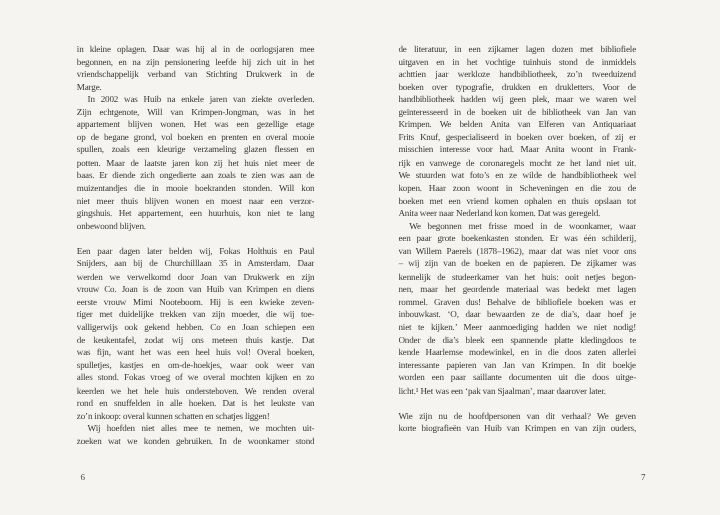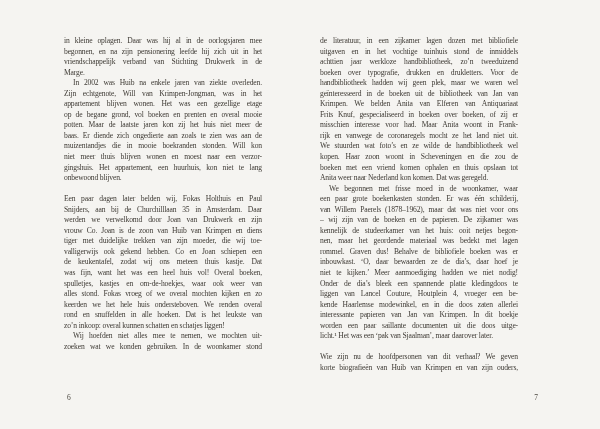--- a/index.html
+++ b/index.html
@@ -18,21 +18,21 @@
     width: 600px;
     height: 334px;
   }
   .page-col {
     position: absolute;
     top: 36px;
     width: 198px;
     color: #3e3a34;
   }
   .page-col.left  { left: 64px; }
-  .page-col.right { left: 320px; }
+  .page-col.right { left: 332px; }
   .ln {
     height: 10.55px;
     overflow: hidden;
     font-size: 7.6px;
     letter-spacing: -0.15px;
     line-height: 10.55px;
     text-align: justify;
     text-align-last: justify;
     -moz-text-align-last: justify;
   }
@@ -60,31 +60,33 @@
 
   <div class="page-col left">
       <div class="ln">in kleine oplagen. Daar was hij al in de oorlogsjaren mee</div>
       <div class="ln">begonnen, en na zijn pensionering leefde hij zich uit in het</div>
       <div class="ln">vriendschappelijk verband van Stichting Drukwerk in de</div>
       <div class="ln end">Marge.</div>
       <div class="ln indent">In 2002 was Huib na enkele jaren van ziekte overleden.</div>
       <div class="ln">Zijn echtgenote, Will van Krimpen-Jongman, was in het</div>
       <div class="ln">appartement blijven wonen. Het was een gezellige etage</div>
       <div class="ln">op de begane grond, vol boeken en prenten en overal mooie</div>
+      <div class="ln">spullen, zoals een kleurige verzameling glazen flessen en</div>
       <div class="ln">potten. Maar de laatste jaren kon zij het huis niet meer de</div>
       <div class="ln">baas. Er diende zich ongedierte aan zoals te zien was aan de</div>
       <div class="ln">muizentandjes die in mooie boekranden stonden. Will kon</div>
       <div class="ln">niet meer thuis blijven wonen en moest naar een verzor-</div>
       <div class="ln">gingshuis. Het appartement, een huurhuis, kon niet te lang</div>
       <div class="ln end">onbewoond blijven.</div>
       <div class="ln blank"></div>
       <div class="ln">Een paar dagen later belden wij, Fokas Holthuis en Paul</div>
       <div class="ln">Snijders, aan bij de Churchilllaan 35 in Amsterdam. Daar</div>
       <div class="ln">werden we verwelkomd door Joan van Drukwerk en zijn</div>
       <div class="ln">vrouw Co. Joan is de zoon van Huib van Krimpen en diens</div>
+      <div class="ln">eerste vrouw Mimi Nooteboom. Hij is een kwieke zeven-</div>
       <div class="ln">tiger met duidelijke trekken van zijn moeder, die wij toe-</div>
       <div class="ln">valligerwijs ook gekend hebben. Co en Joan schiepen een</div>
       <div class="ln">de keukentafel, zodat wij ons meteen thuis kastje. Dat</div>
       <div class="ln">was fijn, want het was een heel huis vol! Overal boeken,</div>
       <div class="ln">spulletjes, kastjes en om-de-hoekjes, waar ook weer van</div>
       <div class="ln">alles stond. Fokas vroeg of we overal mochten kijken en zo</div>
       <div class="ln">keerden we het hele huis ondersteboven. We renden overal</div>
       <div class="ln">rond en snuffelden in alle hoeken. Dat is het leukste van</div>
       <div class="ln end">zo’n inkoop: overal kunnen schatten en schatjes liggen!</div>
       <div class="ln indent">Wij hoefden niet alles mee te nemen, we mochten uit-</div>
@@ -109,21 +111,20 @@
       <div class="ln indent">We begonnen met frisse moed in de woonkamer, waar</div>
       <div class="ln">een paar grote boekenkasten stonden. Er was één schilderij,</div>
       <div class="ln">van Willem Paerels (1878–1962), maar dat was niet voor ons</div>
       <div class="ln">– wij zijn van de boeken en de papieren. De zijkamer was</div>
       <div class="ln">kennelijk de studeerkamer van het huis: ooit netjes begon-</div>
       <div class="ln">nen, maar het geordende materiaal was bedekt met lagen</div>
       <div class="ln">rommel. Graven dus! Behalve de bibliofiele boeken was er</div>
       <div class="ln">inbouwkast. ‘O, daar bewaarden ze de dia’s, daar hoef je</div>
       <div class="ln">niet te kijken.’ Meer aanmoediging hadden we niet nodig!</div>
       <div class="ln">Onder de dia’s bleek een spannende platte kledingdoos te</div>
-      <div class="ln">liggen van Lancel Couture, Houtplein 4, vroeger een be-</div>
       <div class="ln">kende Haarlemse modewinkel, en in die doos zaten allerlei</div>
       <div class="ln">interessante papieren van Jan van Krimpen. In dit boekje</div>
       <div class="ln">worden een paar saillante documenten uit die doos uitge-</div>
       <div class="ln end">licht.¹ Het was een ‘pak van Sjaalman’, maar daarover later.</div>
       <div class="ln blank"></div>
       <div class="ln">Wie zijn nu de hoofdpersonen van dit verhaal? We geven</div>
       <div class="ln">korte biografieën van Huib van Krimpen en van zijn ouders,</div>
     </div>
 
   <div class="folio left">6</div>

